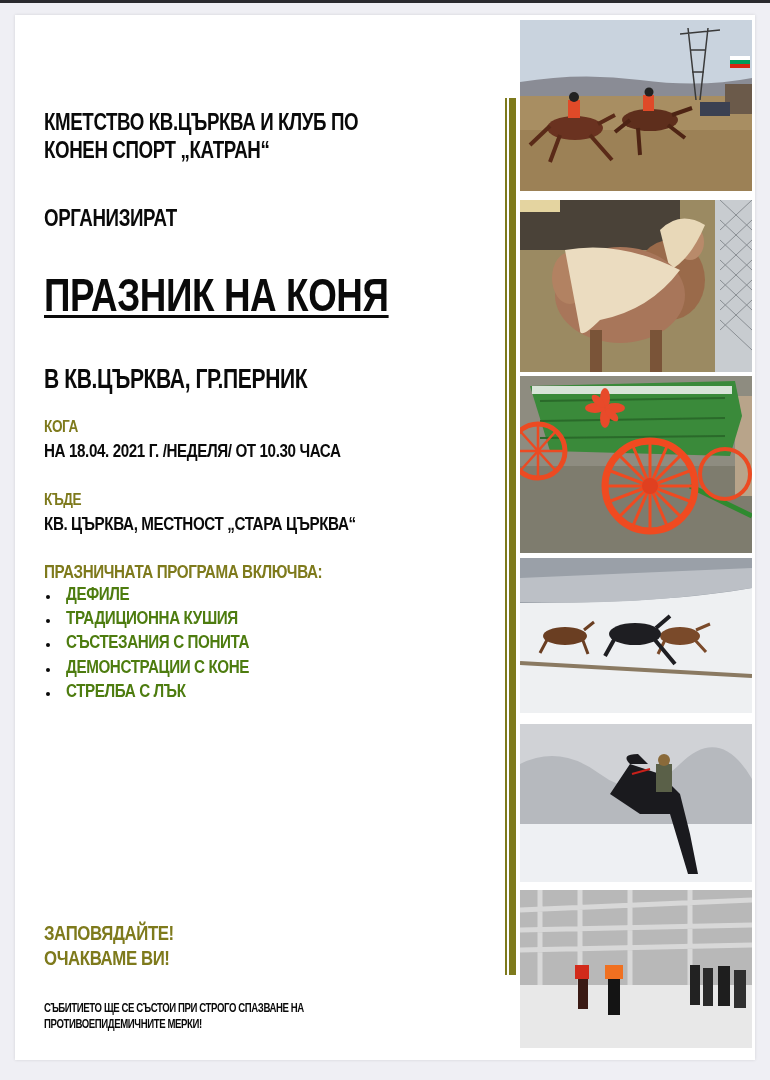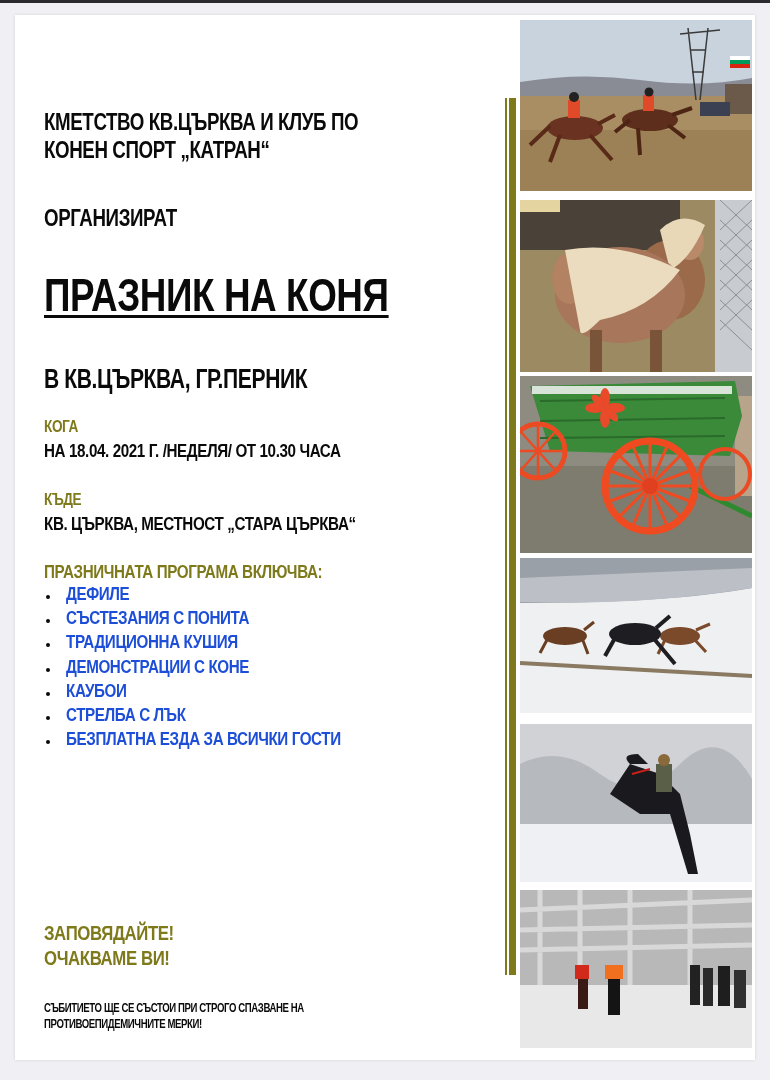--- a/index.html
+++ b/index.html
@@ -41,21 +41,21 @@
   .kade-l { left: 44px; top: 491px; }
   .kade-v { left: 44px; top: 514px; }
   .prog-l { left: 44px; top: 562px; font-size: 19px; line-height: 20px; transform: scaleX(0.80); }
   .program {
     position: absolute; left: 44px; top: 582px; width: 440px;
     list-style: none; margin: 0; padding: 0;
   }
   .program li {
     position: relative; padding-left: 22px;
     font-family: "Liberation Sans", "DejaVu Sans", sans-serif;
-    font-weight: bold; font-size: 19px; line-height: 24.2px; color: #1d4ed8;
+    font-weight: bold; font-size: 19px; line-height: 24.2px; color: #4d7c0f;
     text-transform: uppercase;
   }
   .program li .b {
     position: absolute; left: 2px; top: 13px; width: 4px; height: 4px; background: #0a0a0a; border-radius: 50%;
   }
   .program li .t {
     display: inline-block; transform: scaleX(0.80); transform-origin: left top; white-space: normal;
     width: 500px; letter-spacing: -0.5px;
   }
   .welcome { left: 44px; top: 920px; font-size: 21px; line-height: 25px; transform: scaleX(0.80); }
@@ -86,26 +86,24 @@
 <div class="txt gold label koga-l">Кога</div>
 <div class="txt value koga-v">на 18.04. 2021 г. /неделя/ от 10.30 часа</div>
 
 <div class="txt gold label kade-l">Къде</div>
 <div class="txt value kade-v">кв. Църква, местност „Стара църква“</div>
 
 <div class="txt gold prog-l">Празничната програма включва:</div>
 
 <ul class="program">
   <li><span class="b"></span><span class="t">Дефиле</span></li>
+  <li><span class="b"></span><span class="t">Традиционна кушия</span></li>
   <li><span class="b"></span><span class="t">Състезания с понита</span></li>
-  <li><span class="b"></span><span class="t">Традиционна кушия</span></li>
   <li><span class="b"></span><span class="t">Демонстрации с коне</span></li>
-  <li><span class="b"></span><span class="t">Каубои</span></li>
   <li><span class="b"></span><span class="t">Стрелба с лък</span></li>
-  <li><span class="b"></span><span class="t">Безплатна езда за всички гости</span></li>
 </ul>
 
 <div class="txt gold welcome">
   <div>Заповядайте!</div>
   <div>Очакваме Ви!</div>
 </div>
 
 <div class="txt notice">
   <div>Събитието ще се състои при строго спазване на</div>
   <div>противоепидемичните мерки!</div>

